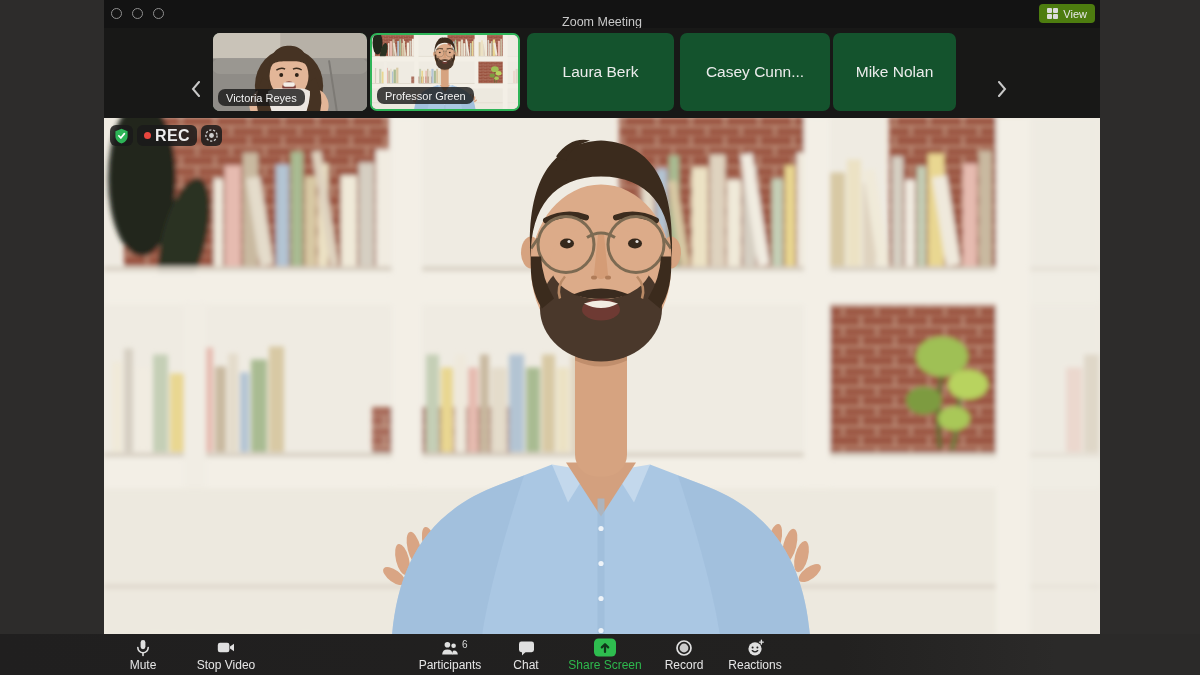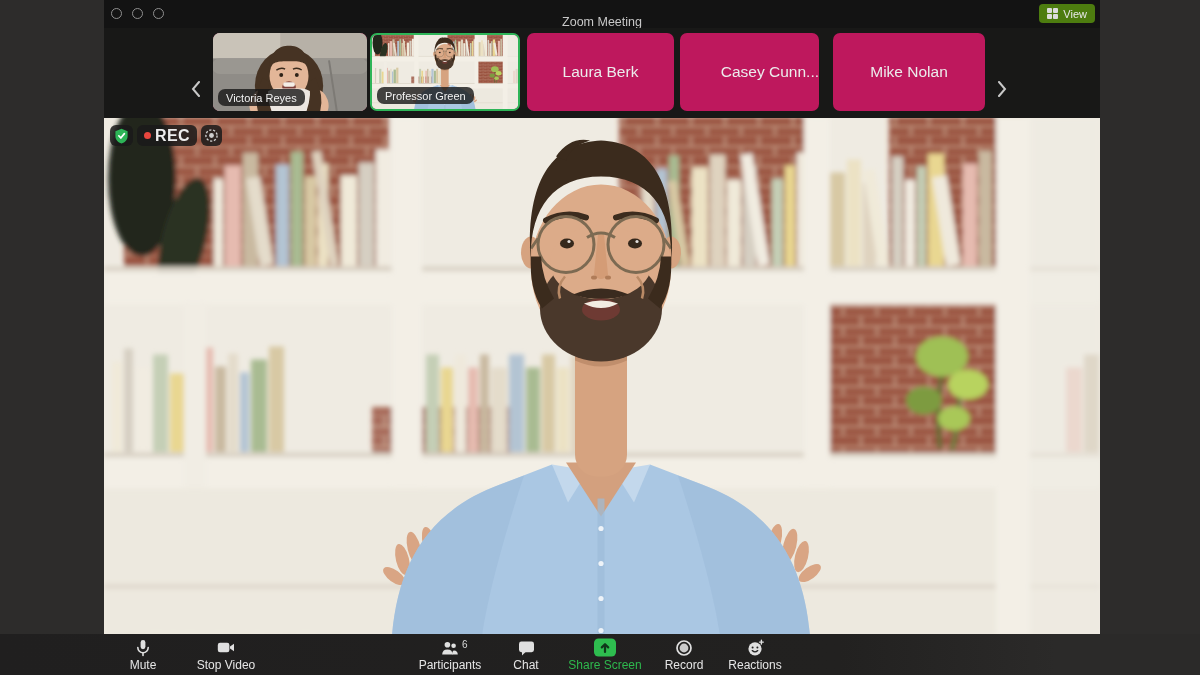--- a/index.html
+++ b/index.html
@@ -9,21 +9,21 @@
   .titlebar{position:absolute;left:104px;top:0;width:996px;height:28px;background:#131313;}
   .lights{position:absolute;left:7px;top:8px;display:flex;gap:10px;}
   .light{width:11px;height:11px;border:1.5px solid #8f8f8f;border-radius:50%;box-sizing:border-box;}
   .wintitle{position:absolute;left:0;right:0;top:8px;height:28px;line-height:28px;text-align:center;
             color:#c8c8c8;font-size:12.5px;}
   .view-btn{position:absolute;right:5px;top:4px;height:19px;padding:0 8px;background:#4d7c0f;
             border-radius:4px;color:#e9e9e9;font-size:11px;display:flex;align-items:center;gap:5px;cursor:default;}
   
   .filmstrip{position:absolute;left:104px;top:28px;width:996px;height:90px;background:#181817;}
   .strip-nav{position:absolute;top:33px;height:56px;display:flex;align-items:center;justify-content:center;width:20px;}
-  .tile{position:absolute;top:5px;height:78px;border-radius:7px;overflow:hidden;background:#be185d;box-sizing:border-box;}
+  .tile{position:absolute;top:5px;height:78px;border-radius:7px;overflow:hidden;background:#14532d;box-sizing:border-box;}
   .tile svg.feed{width:100%;height:100%;display:block;}
   .tile.active{border:2px solid var(--accent_green,#2eb558);}
   .name-pill{position:absolute;left:5px;bottom:5px;background:rgba(22,22,22,.8);color:#f2f2f2;
              font-size:11px;padding:2.5px 8px;border-radius:7px;white-space:nowrap;}
   .name-tile{display:flex;align-items:center;justify-content:center;color:#ececec;font-size:15.5px;}
   
   .main-video{position:absolute;left:104px;top:118px;width:996px;height:516px;overflow:hidden;background:#eceadf;}
   .main-video svg.feed{width:100%;height:100%;display:block;}
   .video-badges{position:absolute;left:6px;top:7px;display:flex;gap:4px;align-items:center;}
   .badge{height:21px;background:rgba(26,26,26,.85);border-radius:6px;display:flex;align-items:center;justify-content:center;}
@@ -288,24 +288,24 @@
     <div class="tile active" style="left:266px;width:150px;">
       <svg class="feed" viewBox="0 0 996 519" preserveAspectRatio="xMidYMid slice">
           <use href="#scene-prof"></use>
         </svg>
       <div class="name-pill">Professor Green</div>
     </div>
 
     <div class="tile name-tile" style="left:423px;width:147px;">
       <span>Laura Berk</span>
     </div>
-    <div class="tile name-tile" style="left:576px;width:139px;justify-content:flex-end;">
+    <div class="tile name-tile" style="left:576px;width:150px;">
       <span>Casey Cunn...</span>
     </div>
-    <div class="tile name-tile" style="left:729px;width:152px;">
+    <div class="tile name-tile" style="left:729px;width:123px;">
       <span>Mike Nolan</span>
     </div>
 
     <div class="strip-nav" style="left:888px;">
       <svg width="10" height="16" viewBox="0 0 10 16">
         <path d="M2 1 L8 8 L2 15" stroke="#c8c8c8" stroke-width="2" fill="none" stroke-linecap="round"></path>
       </svg>
     </div>
   </div>
 

